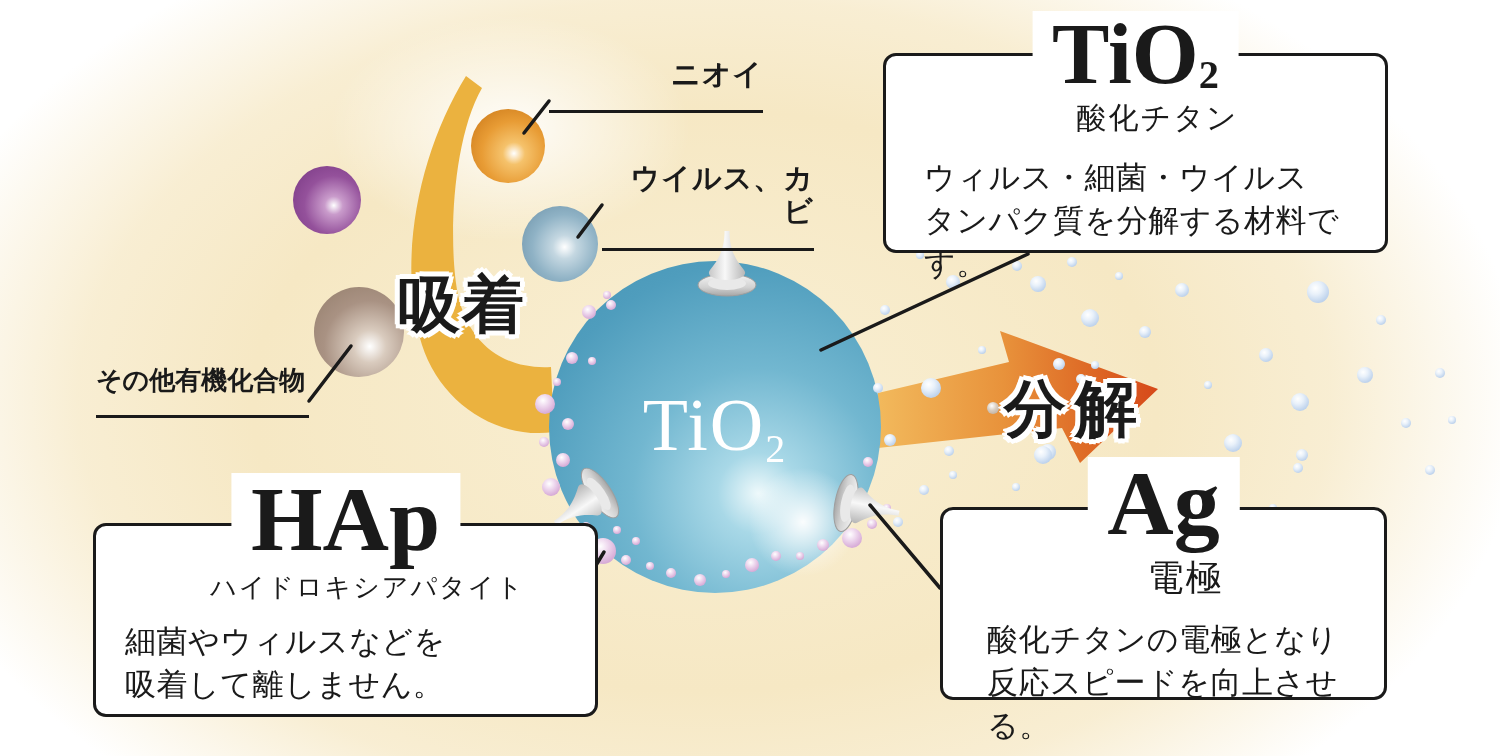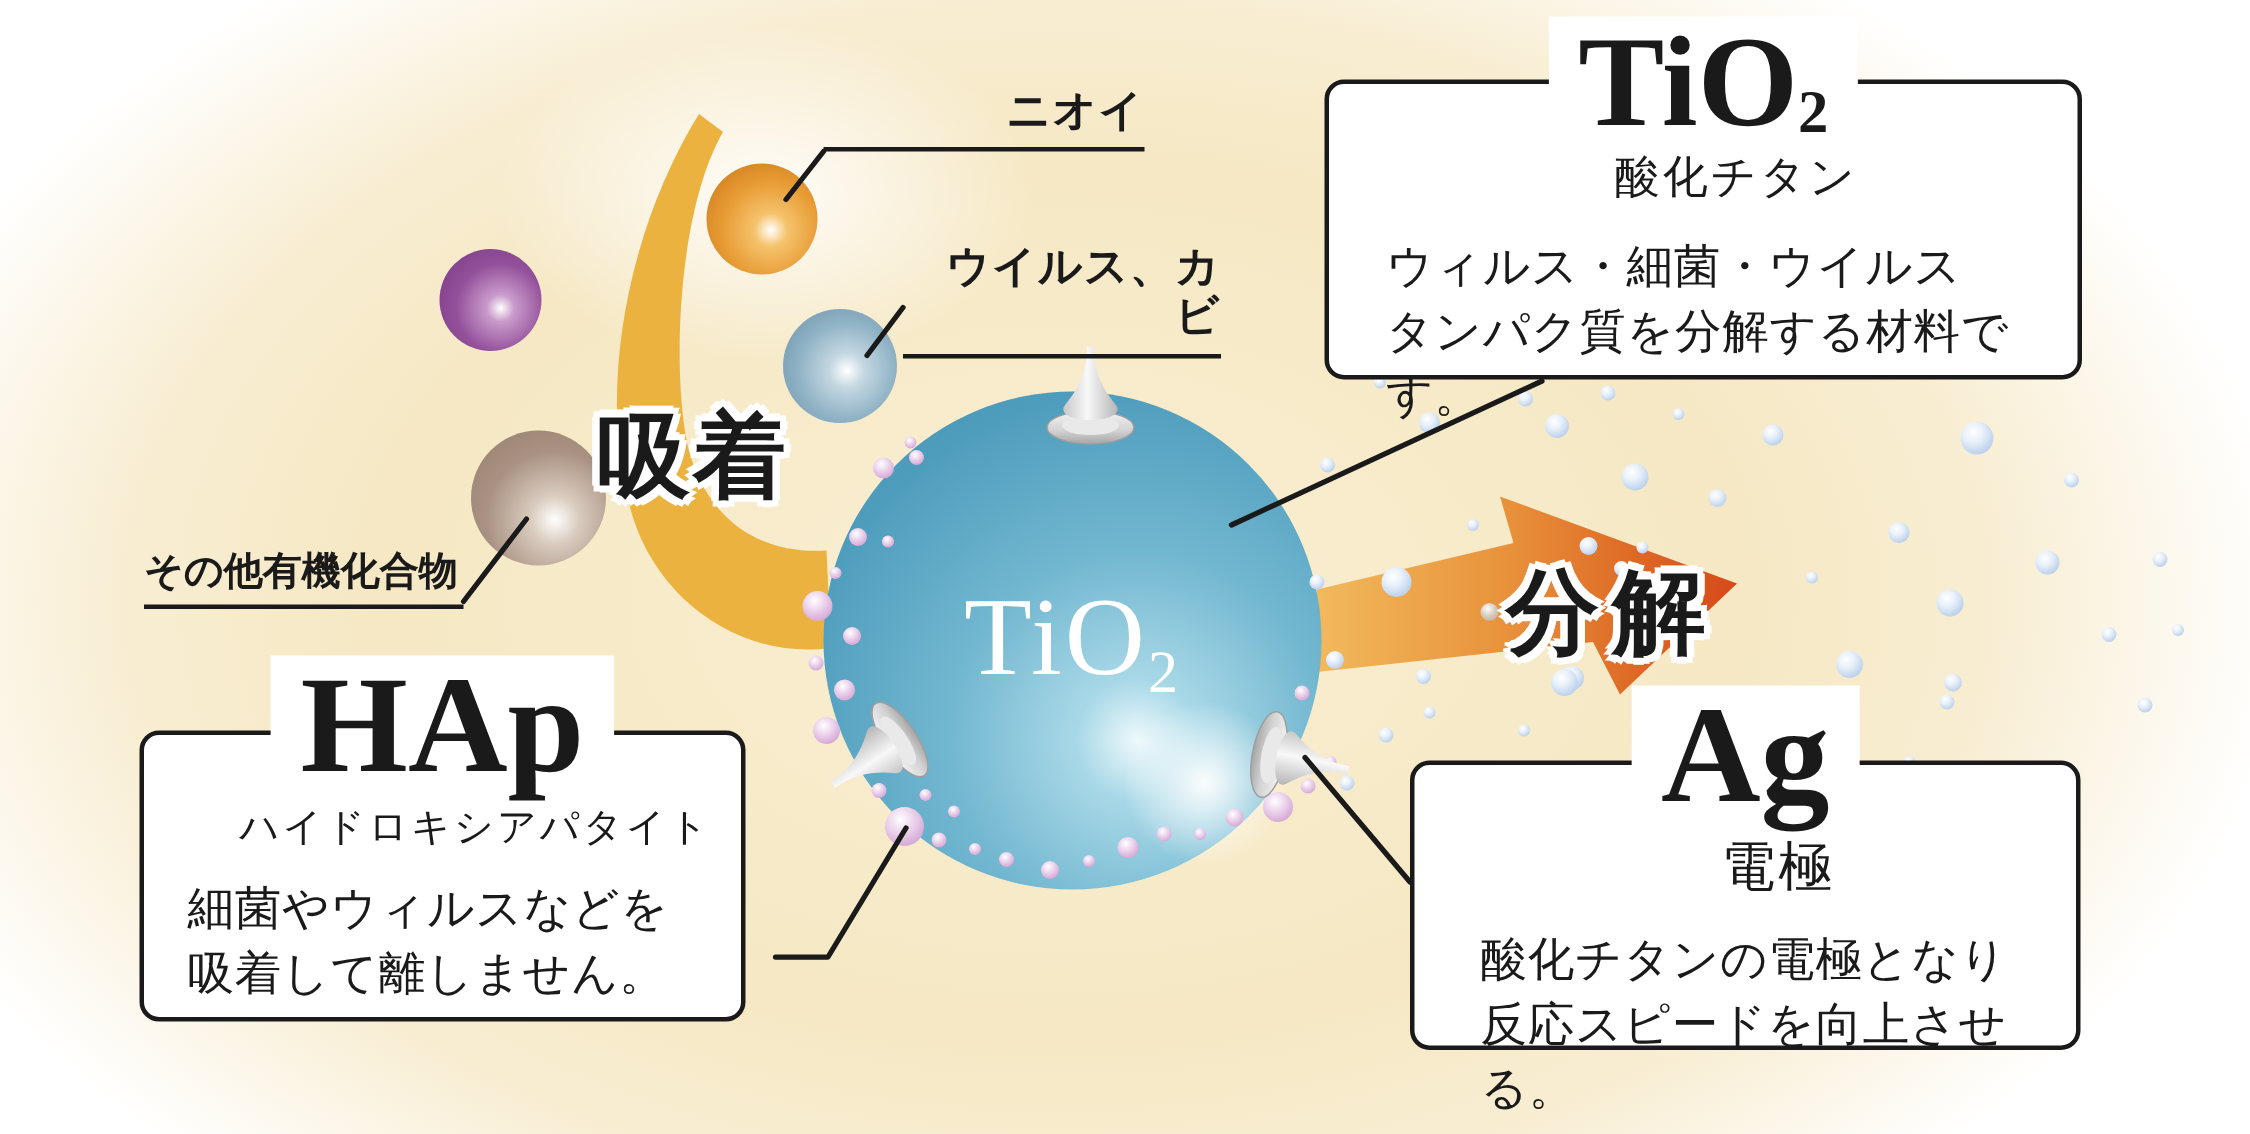--- a/index.html
+++ b/index.html
@@ -37,21 +37,21 @@
   .molecule.orange{background:radial-gradient(circle at 58% 60%, #ffffff 0%, #f5c26b 18%, #e89c35 52%, #d07f1e 86%, #c47518 100%);}
   .molecule.steel{background:radial-gradient(circle at 56% 54%, #ffffff 0%, #c4d7e1 20%, #8fb2c5 55%, #7095ab 92%);}
   .molecule.purple{background:radial-gradient(circle at 60% 58%, #ffffff 0%, #c99bcb 16%, #94519b 52%, #7c3b86 92%);}
   .molecule.tan{background:radial-gradient(circle at 62% 66%, #ffffff 0%, #d9cbbe 20%, #a99283 56%, #97816f 92%);}
   .bubble.blue{background:radial-gradient(circle at 38% 32%, #ffffff 0%, #e9f1fa 32%, #c3d6ee 68%, #a9c4e6 100%);}
   .bubble.pink{background:radial-gradient(circle at 40% 32%, #ffffff 0%, #f0dcf0 30%, #d9afd9 70%, #c99bc9 100%);}
   .bubble.tan{background:radial-gradient(circle at 40% 32%, #ffffff 0%, #d9cec2 42%, #b5a494 100%);}
   
   .callout{
     position:absolute;font-size:29px;font-weight:600;letter-spacing:1px;
-    border-bottom:3.5px solid var(--ink,#1a1a1a);padding-bottom:7px;line-height:1.15;
+    border-bottom:3.5px solid var(--ink,#1a1a1a);padding-bottom:19px;line-height:1.15;
   }
   .callout.right{text-align:right;}
   
   .flow-word{
     position:absolute;font-size:62px;font-weight:900;line-height:1.05;color:var(--ink,#1a1a1a);
     text-shadow:-4px -4px 0 #fff,4px -4px 0 #fff,-4px 4px 0 #fff,4px 4px 0 #fff,
                  0 -5px 0 #fff,0 5px 0 #fff,-5px 0 0 #fff,5px 0 0 #fff;
     white-space:nowrap;
   }
   
@@ -64,21 +64,21 @@
     background:#fff;padding:0 20px;white-space:nowrap;line-height:1;
     font-family:"Liberation Serif","DejaVu Serif",serif;font-weight:700;color:var(--ink,#1a1a1a);
   }
   .box-title .sub{font-size:0.47em;vertical-align:-0.12em;}
   .box-subtitle{text-align:center;font-weight:500;letter-spacing:2px;padding-left:44px;}
   .box-body{font-size:31px;font-weight:400;line-height:1.38;letter-spacing:.5px;white-space:pre-line;}
   #box-tio2{left:883px;top:53px;width:505px;height:200px;}
   #box-tio2 .box-title{top:-45px;font-size:86px;}
   #box-tio2 .box-subtitle{margin-top:42px;font-size:30px;}
   #box-tio2 .box-body{margin:18px 0 0 38px;}
-  #box-hap{left:93px;top:487px;width:404px;height:194px;}
+  #box-hap{left:93px;top:523px;width:505px;height:194px;}
   #box-hap .box-title{top:-53px;font-size:92px;}
   #box-hap .box-subtitle{margin-top:44px;font-size:26px;}
   #box-hap .box-body{margin:16px 0 0 29px;}
   #box-ag{left:940px;top:507px;width:447px;height:193px;}
   #box-ag .box-title{top:-53px;font-size:92px;}
   #box-ag .box-subtitle{margin-top:44px;font-size:36px;}
   #box-ag .box-body{margin:16px 0 0 44px;}
 </style>
 </head>
 <body>

